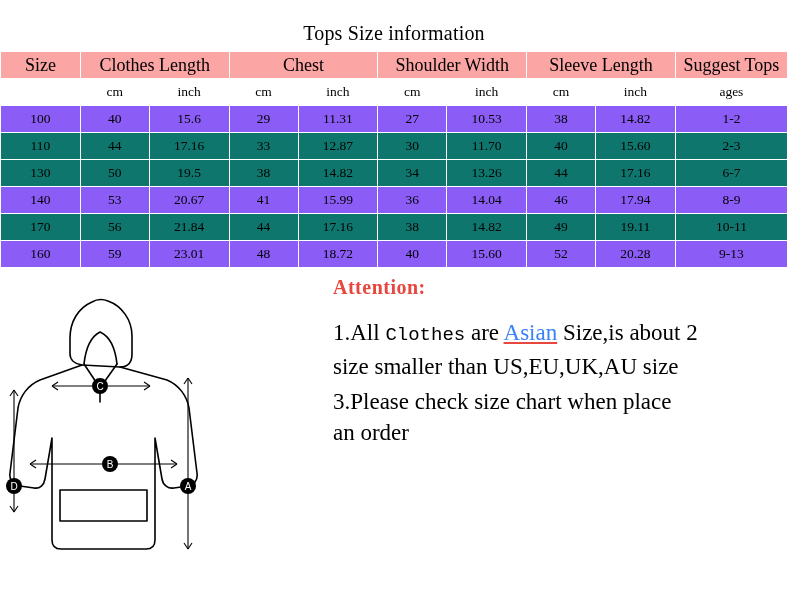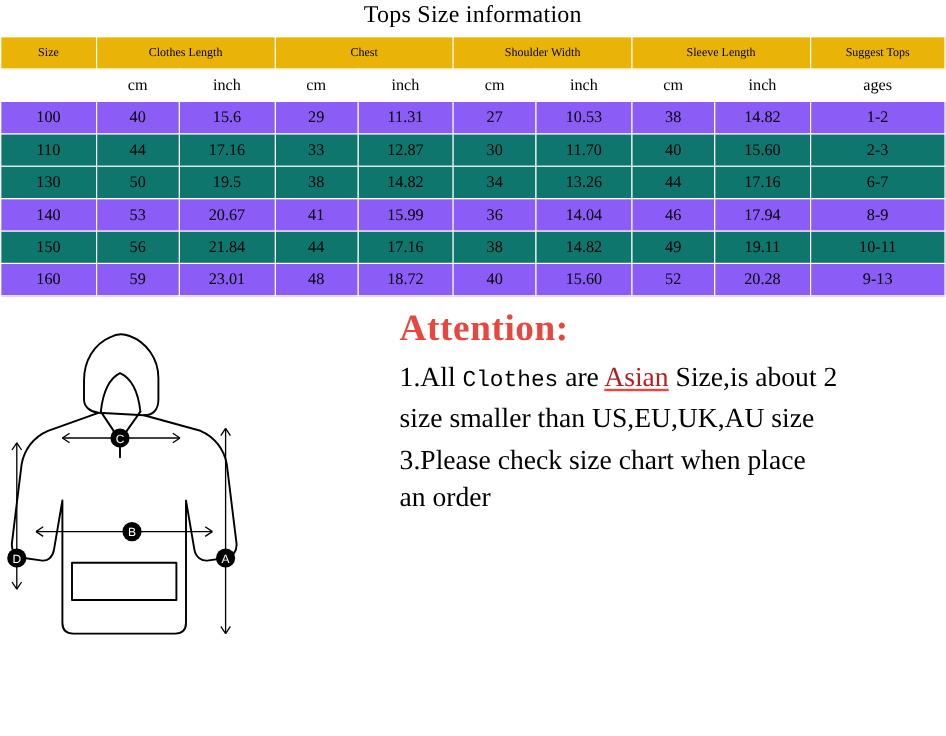--- a/index.html
+++ b/index.html
@@ -20,42 +20,42 @@
     height: 613px;
     position: relative;
   }
 
   
   .chart-title {
     text-align: center;
     font-family: "Liberation Serif", serif;
     font-size: 20px;
     font-weight: normal;
-    padding-top: 1px;
+    padding-top: 22px;
     padding-bottom: 6px;
     letter-spacing: 0.2px;
   }
 
   
   table.size-table {
     border-collapse: collapse;
     width: 788px;
     table-layout: fixed;
     font-size: 13.5px;
   }
   table.size-table td {
     text-align: center;
     vertical-align: middle;
     height: 26px;
     padding: 0;
     border: 1px solid #ffffff;
   }
   .hdr-row td {
-    background: #eab308;
-    font-size: 10px;
+    background: #fca5a5;
+    font-size: 18px;
     height: 26px;
   }
   .unit-row td {
     background: #ffffff;
     height: 26px;
   }
   .row-odd td {
     background: #8b5cf6;
   }
   .row-even td {
@@ -82,39 +82,39 @@
   .attention-pane {
     position: absolute;
     left: 328px;
     top: 0;
     width: 460px;
     height: 318px;
   }
   .attention-title {
     font-family: "Liberation Serif", serif;
     font-weight: bold;
-    font-size: 31px;
+    font-size: 20px;
     color: #e8473f;
-    margin: 8px 0 8px 5px;
+    margin: 8px 0 18px 5px;
     letter-spacing: 0.5px;
   }
   .att-line {
     font-family: "Liberation Serif", serif;
     font-size: 23px;
     line-height: 31px;
     margin: 0 0 0 5px;
     color: #000;
   }
   .att-block { margin-top: 4px; }
   .mono-word {
     font-family: "Liberation Mono", monospace;
     font-size: 19px;
   }
   .red-word {
-    color: #b91c1c;
+    color: #3b82f6;
     text-decoration: underline;
     text-decoration-color: #e8473f;
   }
 </style>
 </head>
 <body>
 
 <div id="page">
 
   <div class="chart-title">Tops Size information</div>
@@ -196,21 +196,21 @@
         <td>20.67</td>
         <td>41</td>
         <td>15.99</td>
         <td>36</td>
         <td>14.04</td>
         <td>46</td>
         <td>17.94</td>
         <td>8-9</td>
       </tr>
       <tr class="row-even">
-        <td>150</td>
+        <td>170</td>
         <td>56</td>
         <td>21.84</td>
         <td>44</td>
         <td>17.16</td>
         <td>38</td>
         <td>14.82</td>
         <td>49</td>
         <td>19.11</td>
         <td>10-11</td>
       </tr>

